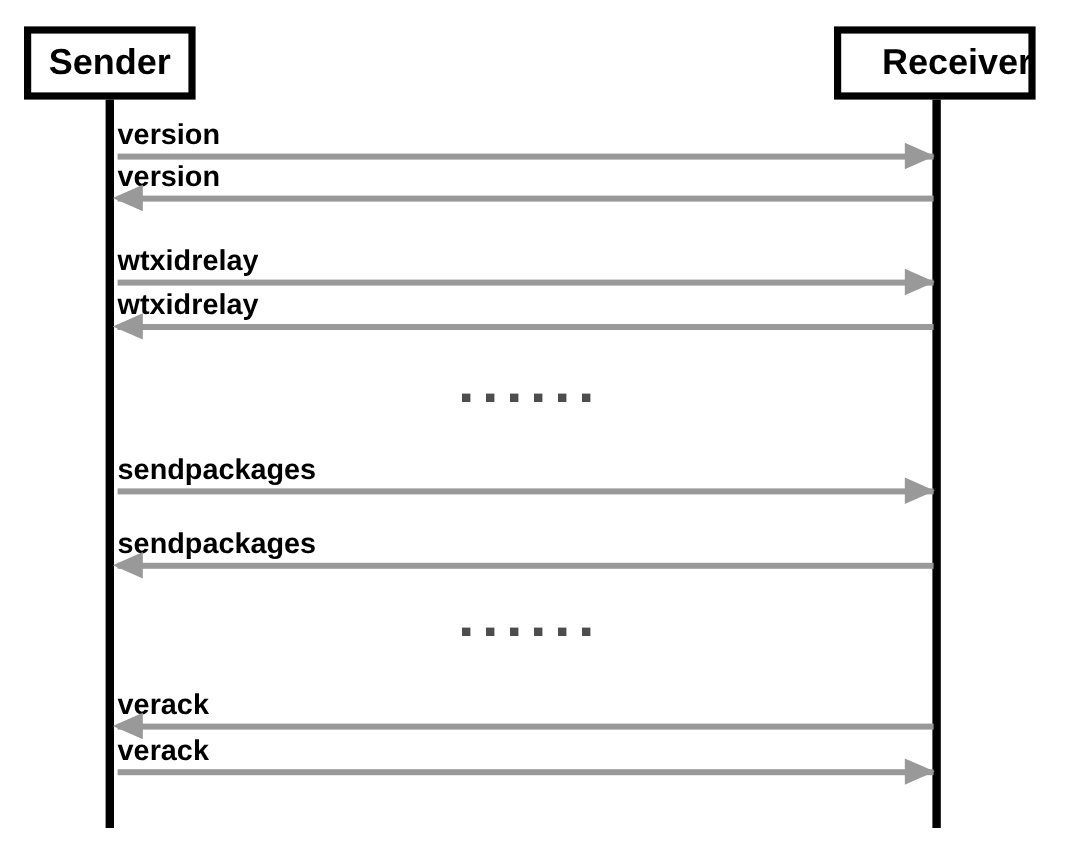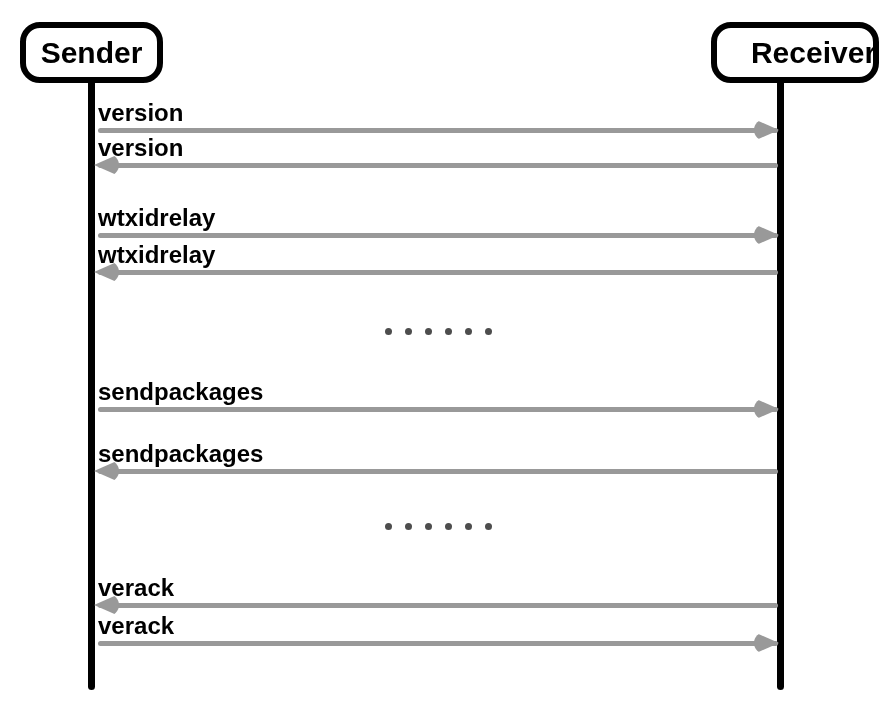--- a/index.html
+++ b/index.html
@@ -1,21 +1,21 @@
 <!DOCTYPE html>
 <html style="--arrow: #999999; --ink: #000000; --ellipsis: #4d4d4d; --bg: #ffffff;"><head>
 <meta charset="utf-8">
 <style>
   :root {
     --arrow: #999999;
     --ink: #000000;
     --ellipsis: #4d4d4d;
     --bg: #ffffff;
   }
-  * { margin: 0; padding: 0; box-sizing: border-box; border-radius: 20px; }
+  * { margin: 0; padding: 0; box-sizing: border-box; }
   html, body { background: var(--bg); }
   .canvas {
     position: relative;
     width: 888px;
     height: 708px;
     background: var(--bg);
     font-family: "Liberation Sans", "DejaVu Sans", sans-serif;
     overflow: hidden;
   }
   .actor-box {
@@ -29,21 +29,21 @@
     justify-content: center;
     z-index: 3;
   }
   .actor-box span {
     font-size: 30px;
     font-weight: bold;
     color: var(--ink);
     white-space: nowrap;
   }
   .actor-box.sender { left: 20px; width: 143px; }
-  .actor-box.receiver { left: 711px; width: 168px; padding-left: 37px; }
+  .actor-box.receiver { left: 695px; width: 168px; padding-left: 37px; }
   .lifeline {
     position: absolute;
     top: 80px;
     width: 7px;
     height: 610px;
     background: var(--ink);
     z-index: 1;
   }
   .lifeline.sender-line { left: 88px; }
   .lifeline.receiver-line { left: 777px; }

